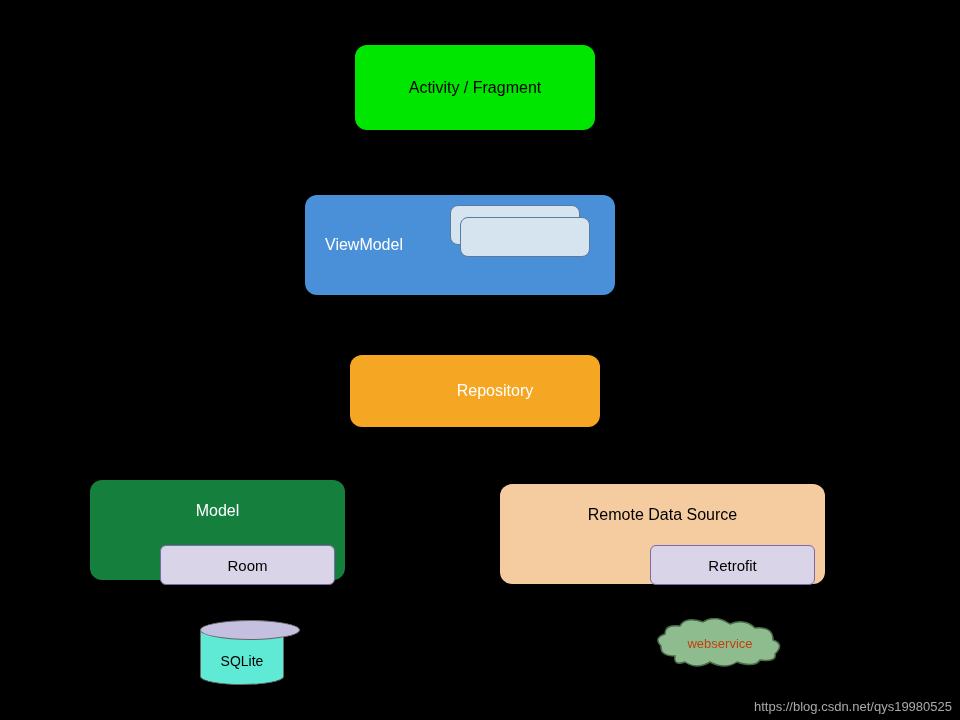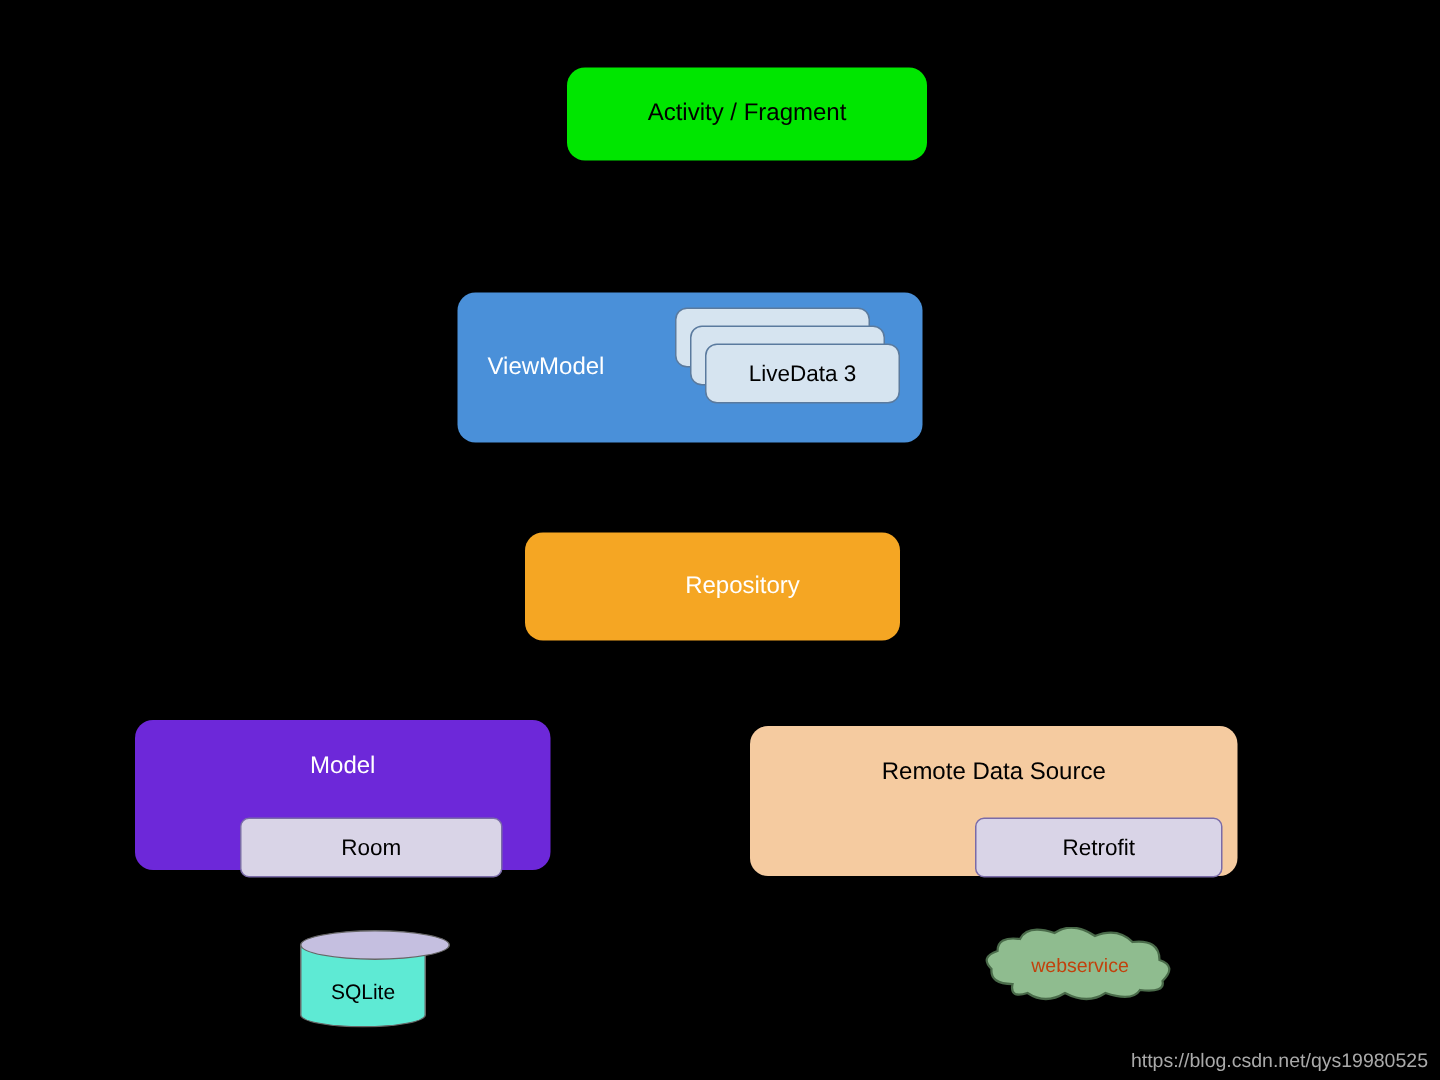--- a/index.html
+++ b/index.html
@@ -14,24 +14,23 @@
     .box {
       position: absolute;
       border-radius: 12px;
       display: flex;
       align-items: center;
       justify-content: center;
       font-size: 16px;
     }
     .activity {
       left: 355px; top: 45px;
-      width: 240px; height: 62px;
+      width: 240px; height: 85px;
       background: #00E600;
       color: #000;
-      margin-left: 23px;
     }
     .viewmodel {
       left: 305px; top: 195px;
       width: 310px; height: 100px;
       background: #4A90D9;
       color: #fff;
       justify-content: flex-start;
       padding-left: 20px;
     }
     .livedata-stack {
@@ -56,22 +55,22 @@
     .ld3 { left: 20px; top: 24px; }
     .repository {
       left: 350px; top: 355px;
       width: 250px; height: 72px;
       background: #F5A623;
       color: #fff;
       padding-left: 40px;
     }
     .model {
       left: 90px; top: 480px;
-      width: 277px; height: 100px;
-      background: #6d28d9;
+      width: 255px; height: 100px;
+      background: #15803d;
       color: #fff;
       align-items: flex-start;
       padding-top: 22px;
       justify-content: center;
     }
     .room {
       position: absolute;
       left: 160px; top: 545px;
       width: 175px; height: 40px;
       background: #D9D4E7;
@@ -165,23 +164,20 @@
 <div class="box activity">
   <span>Activity / Fragment</span>
 </div>
 
 <div class="box viewmodel">
   <span>ViewModel</span>
 </div>
 <div class="livedata-stack">
   <div class="livedata-card ld1"></div>
   <div class="livedata-card ld2"></div>
-  <div class="livedata-card ld3">
-    <span>LiveData 3</span>
-  </div>
 </div>
 
 <div class="box repository">
   <span>Repository</span>
 </div>
 
 <div class="box model">
   <span>Model</span>
 </div>
 <div class="room">

